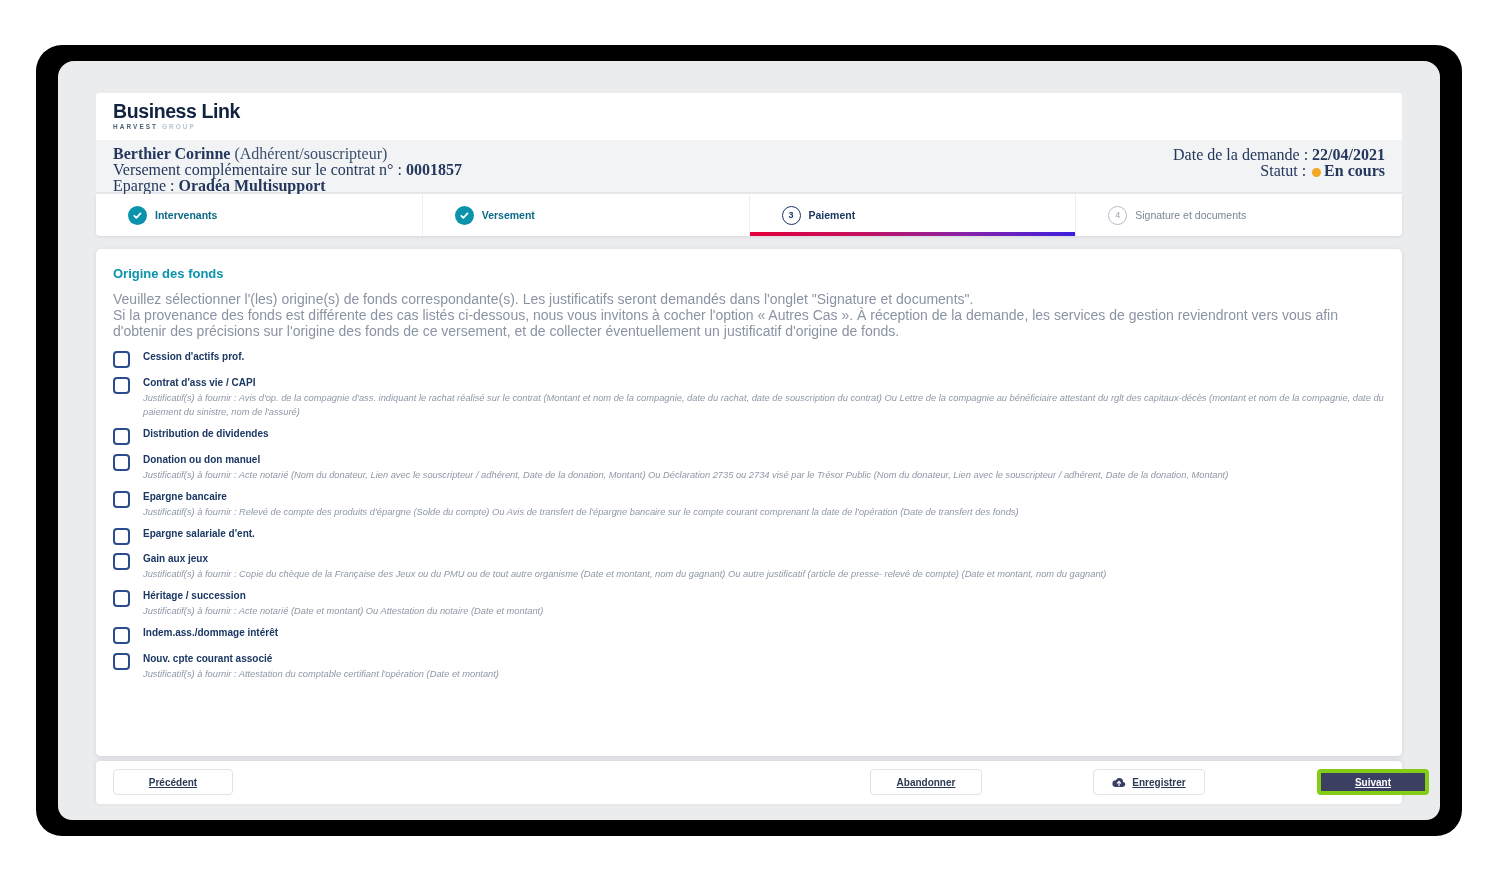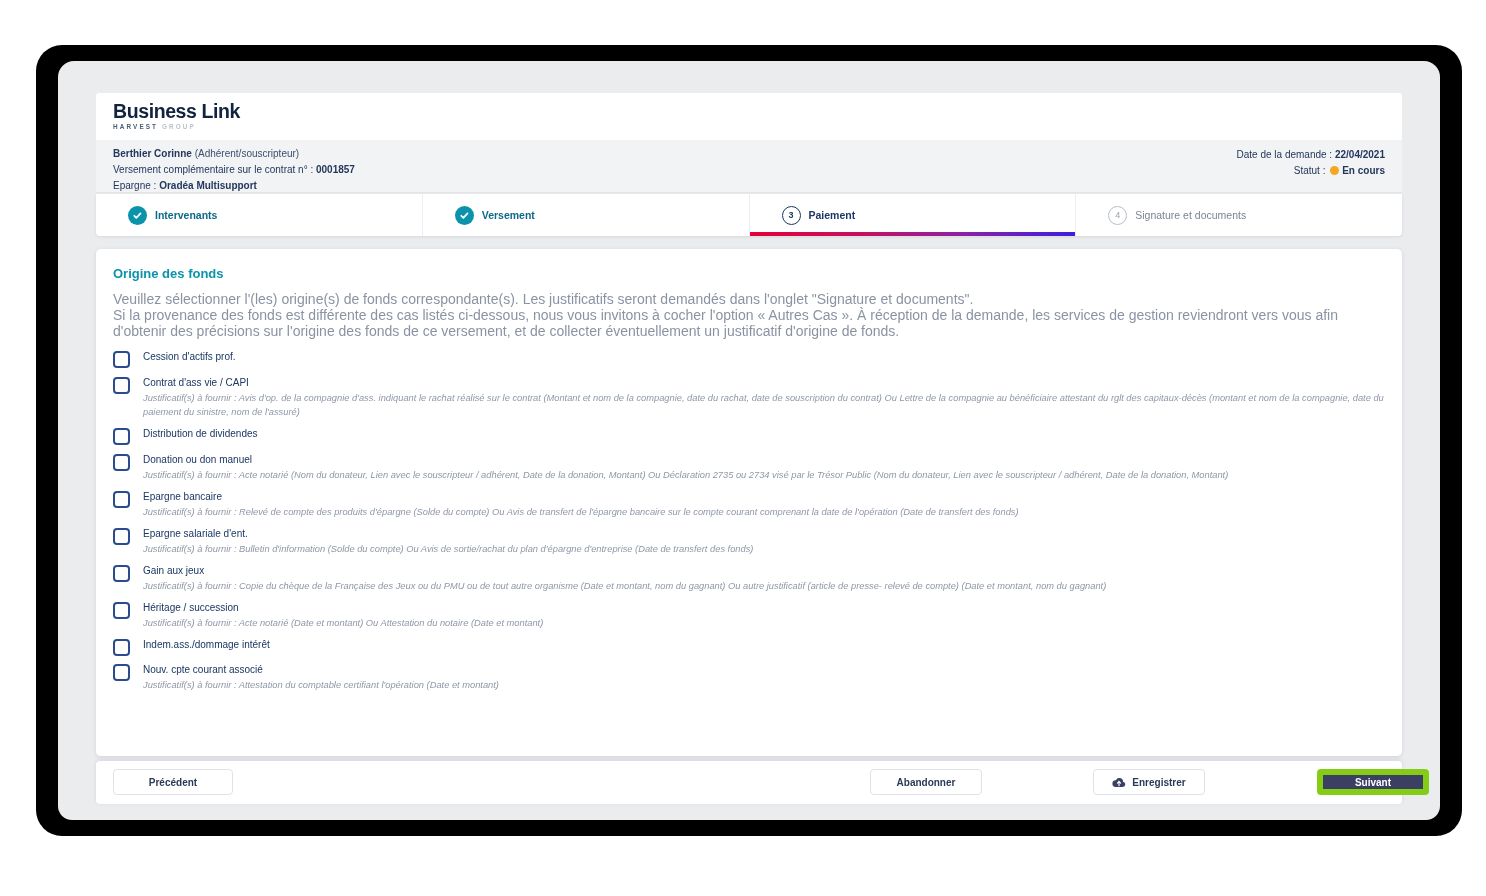--- a/index.html
+++ b/index.html
@@ -46,21 +46,21 @@
   
   .ctx {
     position: absolute; left: 38px; top: 79px;
     width: 1306px; height: 53px;
     background: #f2f3f5;
     border-bottom: 1px solid #e3e5e8;
   }
   .ctx-left { position: absolute; left: 17px; top: 6px; }
   .ctx-right { position: absolute; right: 17px; top: 7px; text-align: right; }
   .ctx-line {
-    font-size: 10px; color: #24375c; line-height: 16px; white-space: nowrap;
+    font-size: 16px; color: #24375c; line-height: 16px; white-space: nowrap; font-family: Liberation Serif, serif;
   }
   .ctx-line b { font-weight: bold; }
   .ctx-line .soft { color: #3c4f6e; }
   .dot-status {
     display: inline-block; width: 9px; height: 9px; border-radius: 50%;
     background: #f5a623; vertical-align: -1px; margin: 0 3px 0 2px;
   }
   
   .stepper {
     position: absolute; left: 38px; top: 133px;
@@ -116,48 +116,48 @@
     position: absolute; left: 17px; top: 100px; width: 1272px;
   }
   .row { display: flex; gap: 13px; margin-bottom: 6.5px; }
   .cb {
     width: 17px; height: 17px; flex: none; margin-top: 2px;
     border: 2px solid #2a4b8d; border-radius: 4px; background: #ffffff;
     cursor: pointer;
   }
   .row-txt { flex: 1 1 auto; }
   .row-title {
-    font-size: 10px; font-weight: normal; color: #1b3763; line-height: 15px;
+    font-size: 10px; font-weight: bold; color: #1b3763; line-height: 15px;
   }
   .row-desc {
     font-size: 9.3px; font-style: italic; color: #8f98a7; line-height: 14.5px;
     margin-top: 1px;
   }
   .fade {
     position: absolute; left: 0; right: 0; bottom: 0; height: 14px;
     background: linear-gradient(to bottom, rgba(255,255,255,0), #ffffff 75%);
   }
   
   .footer {
     position: absolute; left: 38px; top: 700px;
     width: 1306px; height: 43px;
     background: #ffffff; border-radius: 4px;
     box-shadow: 0 -1px 4px rgba(30,40,70,0.10);
   }
   .btn {
     position: absolute; top: 8px; height: 26px;
     border-radius: 4px; font-size: 10px; font-weight: bold;
     display: flex; align-items: center; justify-content: center; gap: 6px;
-    cursor: pointer; white-space: nowrap;
+    cursor: pointer; white-space: nowrap; text-decoration: underline;
   }
   .btn-ghost {
     background: #ffffff; border: 1px solid #dfe2e8; color: #2b3a55;
   }
   .btn-primary {
-    background: #3b3f62; border: 6px solid #84cc16; color: #ffffff;
+    background: #3b3f62; border: 4px solid #84cc16; color: #ffffff;
   }
   #btn-prev  { left: 17px;  width: 120px; }
   #btn-aband { left: 774px; width: 112px; }
   #btn-save  { left: 997px; width: 112px; }
   #btn-next  { left: 1221px; width: 112px; }
   .cloud-icon { display: flex; align-items: center; }
 </style>
 </head>
 <body>
 
@@ -268,21 +268,20 @@
             <div class="cb"></div>
             <div class="row-txt">
               <div class="row-title">Epargne bancaire</div>
               <div class="row-desc">Justificatif(s) à fournir : Relevé de compte des produits d'épargne (Solde du compte) Ou Avis de transfert de l'épargne bancaire sur le compte courant comprenant la date de l'opération (Date de transfert des fonds)</div>
             </div>
           </div>
           <div class="row">
             <div class="cb"></div>
             <div class="row-txt">
               <div class="row-title">Epargne salariale d'ent.</div>
-              <div class="row-desc">Justificatif(s) à fournir : Bulletin d'information (Solde du compte) Ou Avis de sortie/rachat du plan d'épargne d'entreprise (Date de transfert des fonds)</div>
             </div>
           </div>
           <div class="row">
             <div class="cb"></div>
             <div class="row-txt">
               <div class="row-title">Gain aux jeux</div>
               <div class="row-desc">Justificatif(s) à fournir : Copie du chèque de la Française des Jeux ou du PMU ou de tout autre organisme (Date et montant, nom du gagnant) Ou autre justificatif (article de presse- relevé de compte) (Date et montant, nom du gagnant)</div>
             </div>
           </div>
           <div class="row">

